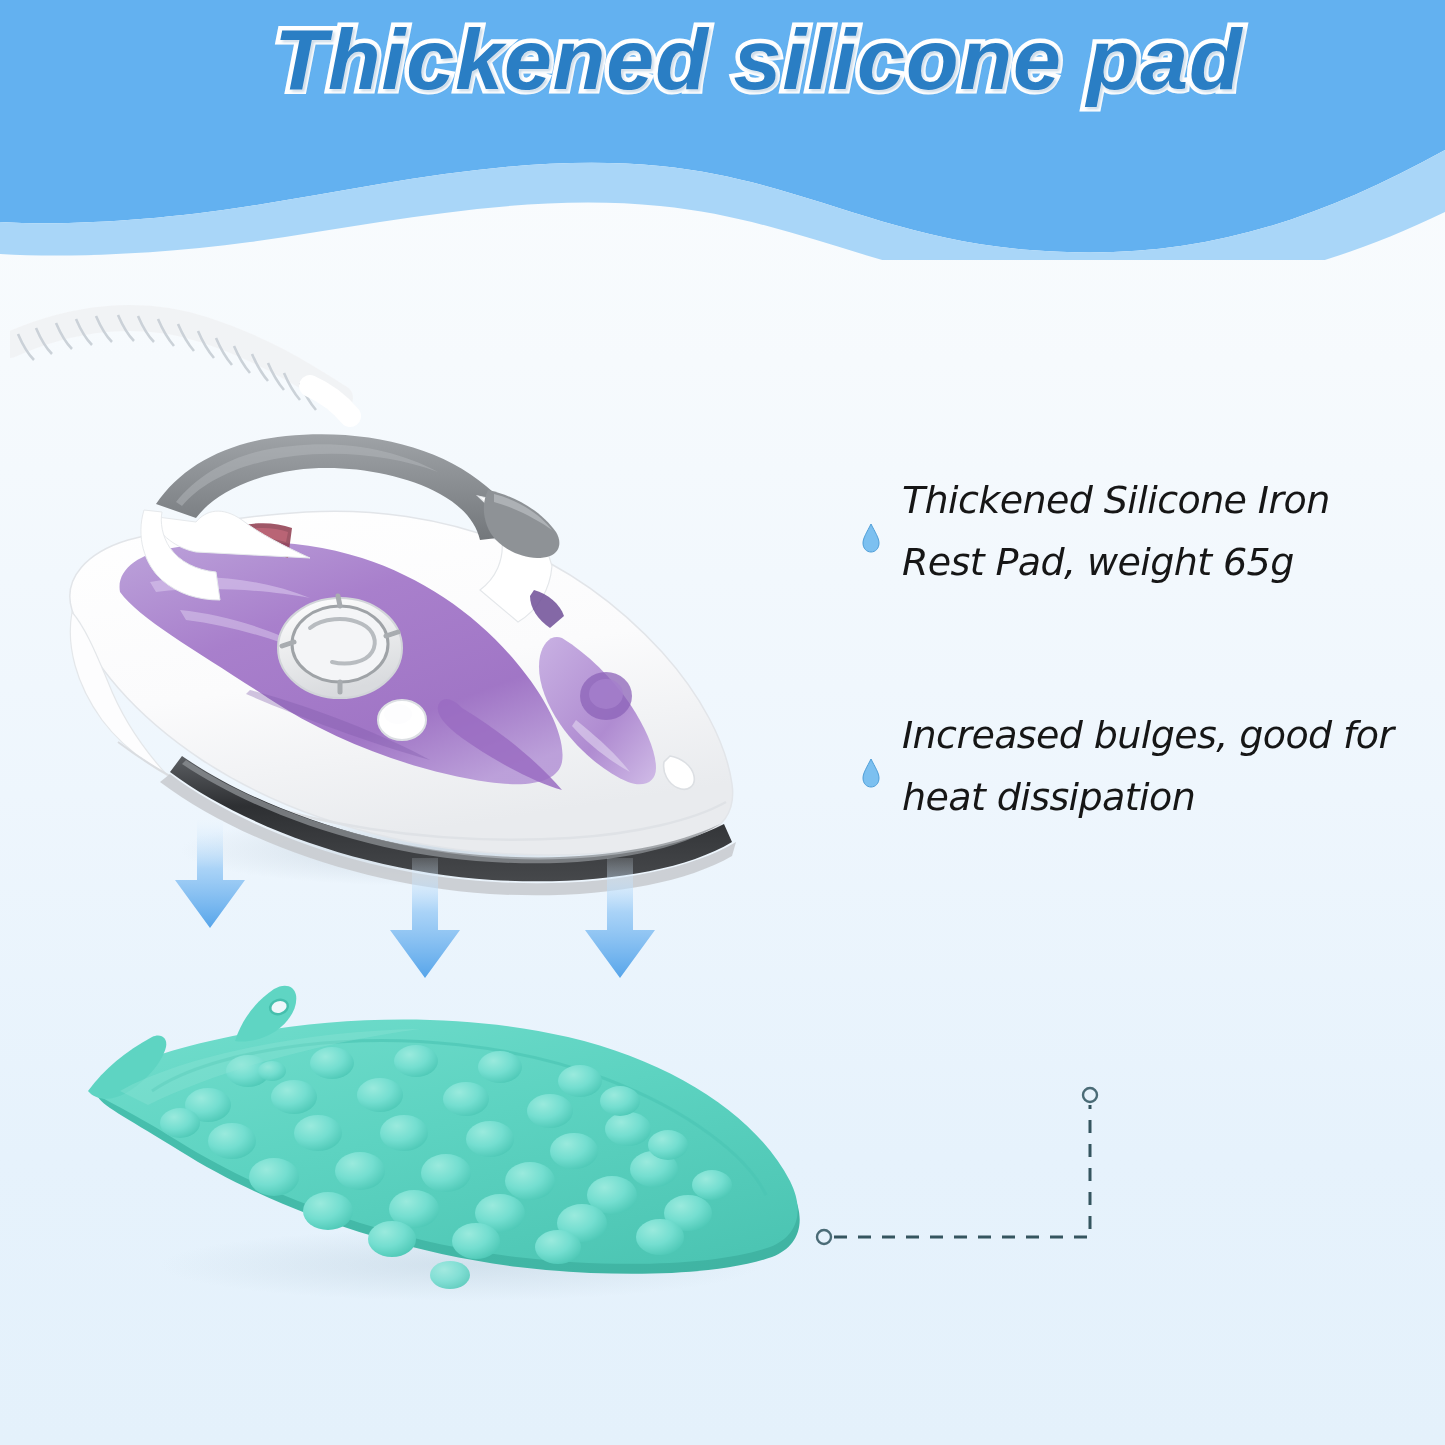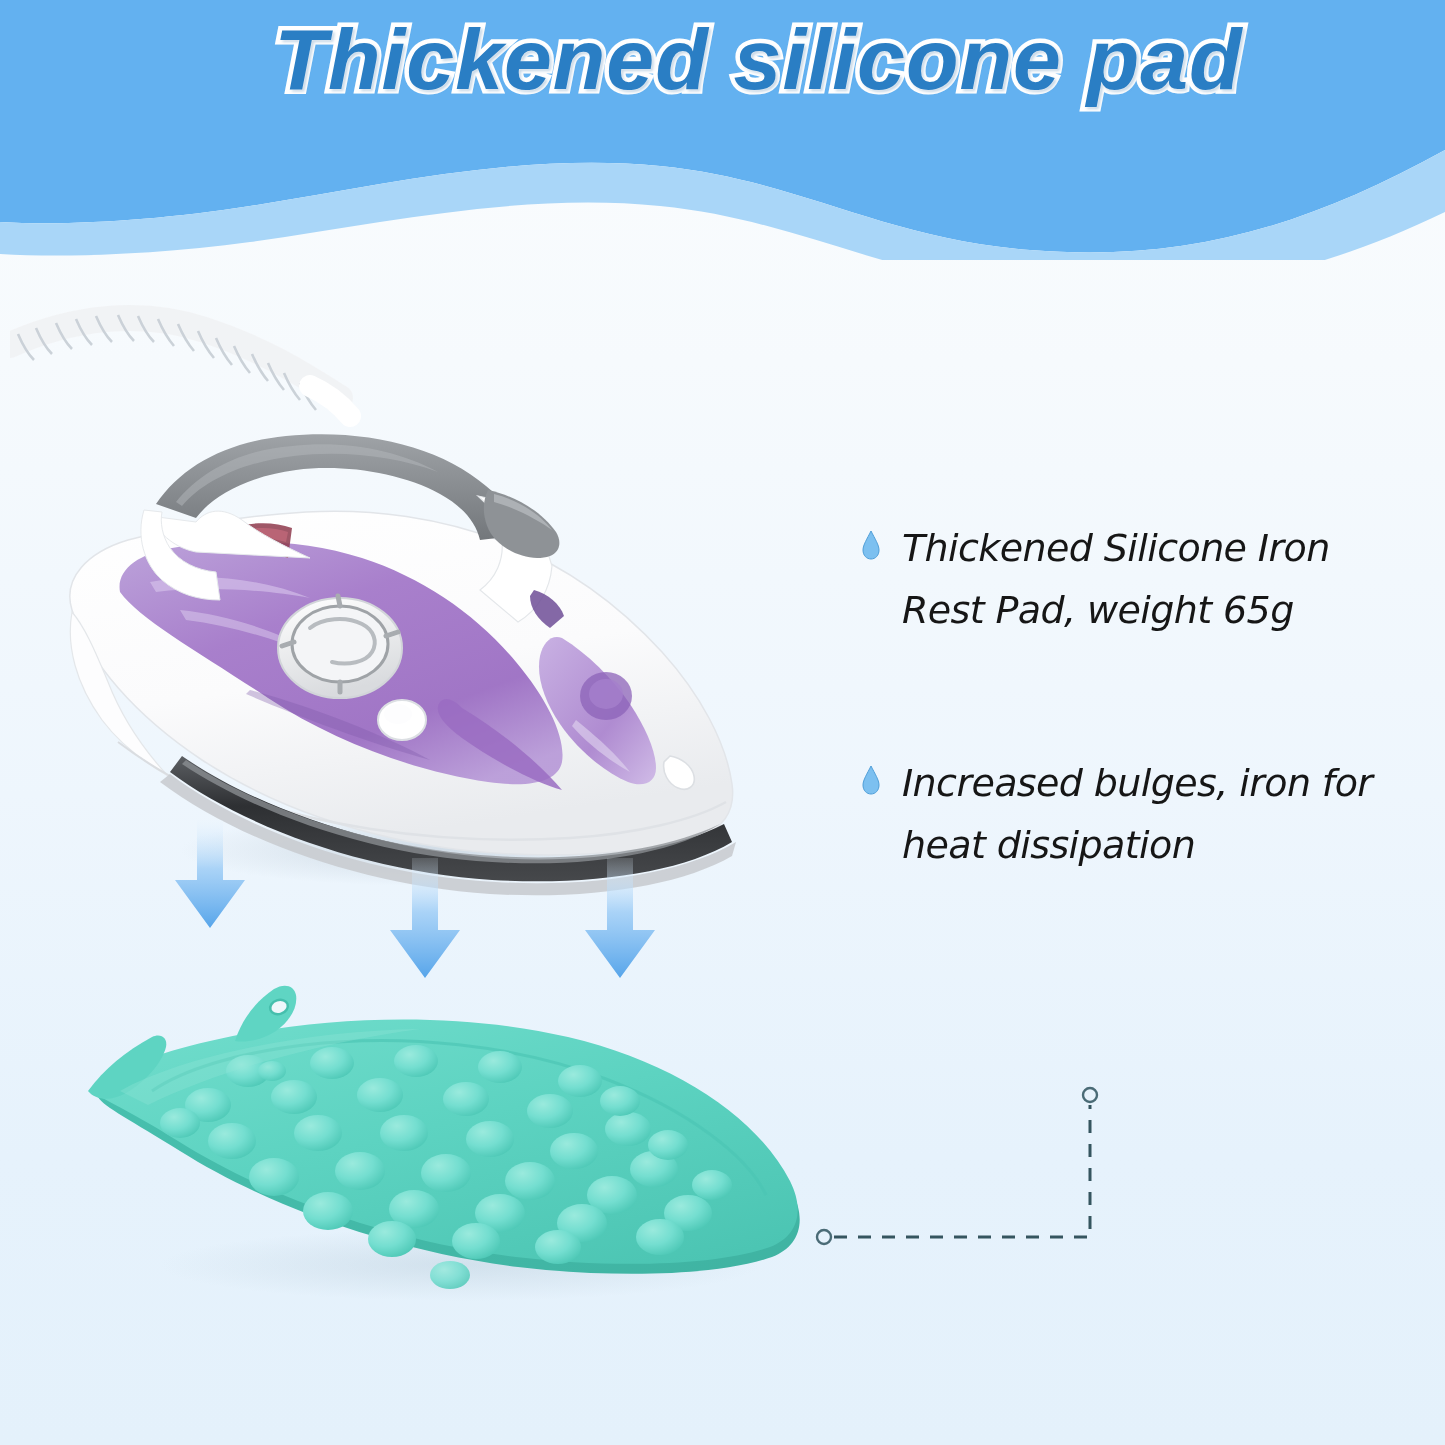--- a/index.html
+++ b/index.html
@@ -88,23 +88,22 @@
 
   
   #feature-list {
     position: absolute;
     left: 862px;
     top: 470px;
     width: 560px;
   }
   .feature-item {
     display: flex;
-    align-items: flex-start;
+    align-items: center;
     margin-bottom: 112px;
-    margin-top: 48px;
   }
   .feature-item:last-child { margin-bottom: 0; }
 
   .bullet-icon {
     flex: 0 0 auto;
     width: 18px;
     height: 30px;
     margin-top: 12px;
     margin-right: 22px;
   }
@@ -460,19 +459,19 @@
       </span>
       <span class="feature-text">Thickened Silicone Iron Rest Pad, weight 65g</span>
     </div>
 
     <div class="feature-item">
       <span class="bullet-icon">
         <svg width="18" height="30" viewBox="0 0 18 30" xmlns="http://www.w3.org/2000/svg">
           <path d="M9,1 C13,9 17,15 17,20 C17,25.5 13.4,29 9,29 C4.6,29 1,25.5 1,20 C1,15 5,9 9,1 Z" fill="#7cc0f0" stroke="#4e9ed8" stroke-width="1"></path>
         </svg>
       </span>
-      <span class="feature-text">Increased bulges, iron for heat dissipation</span>
+      <span class="feature-text">Increased bulges, good for heat dissipation</span>
     </div>
 
 
   </div>
 
 </div>
 
 </body></html>

